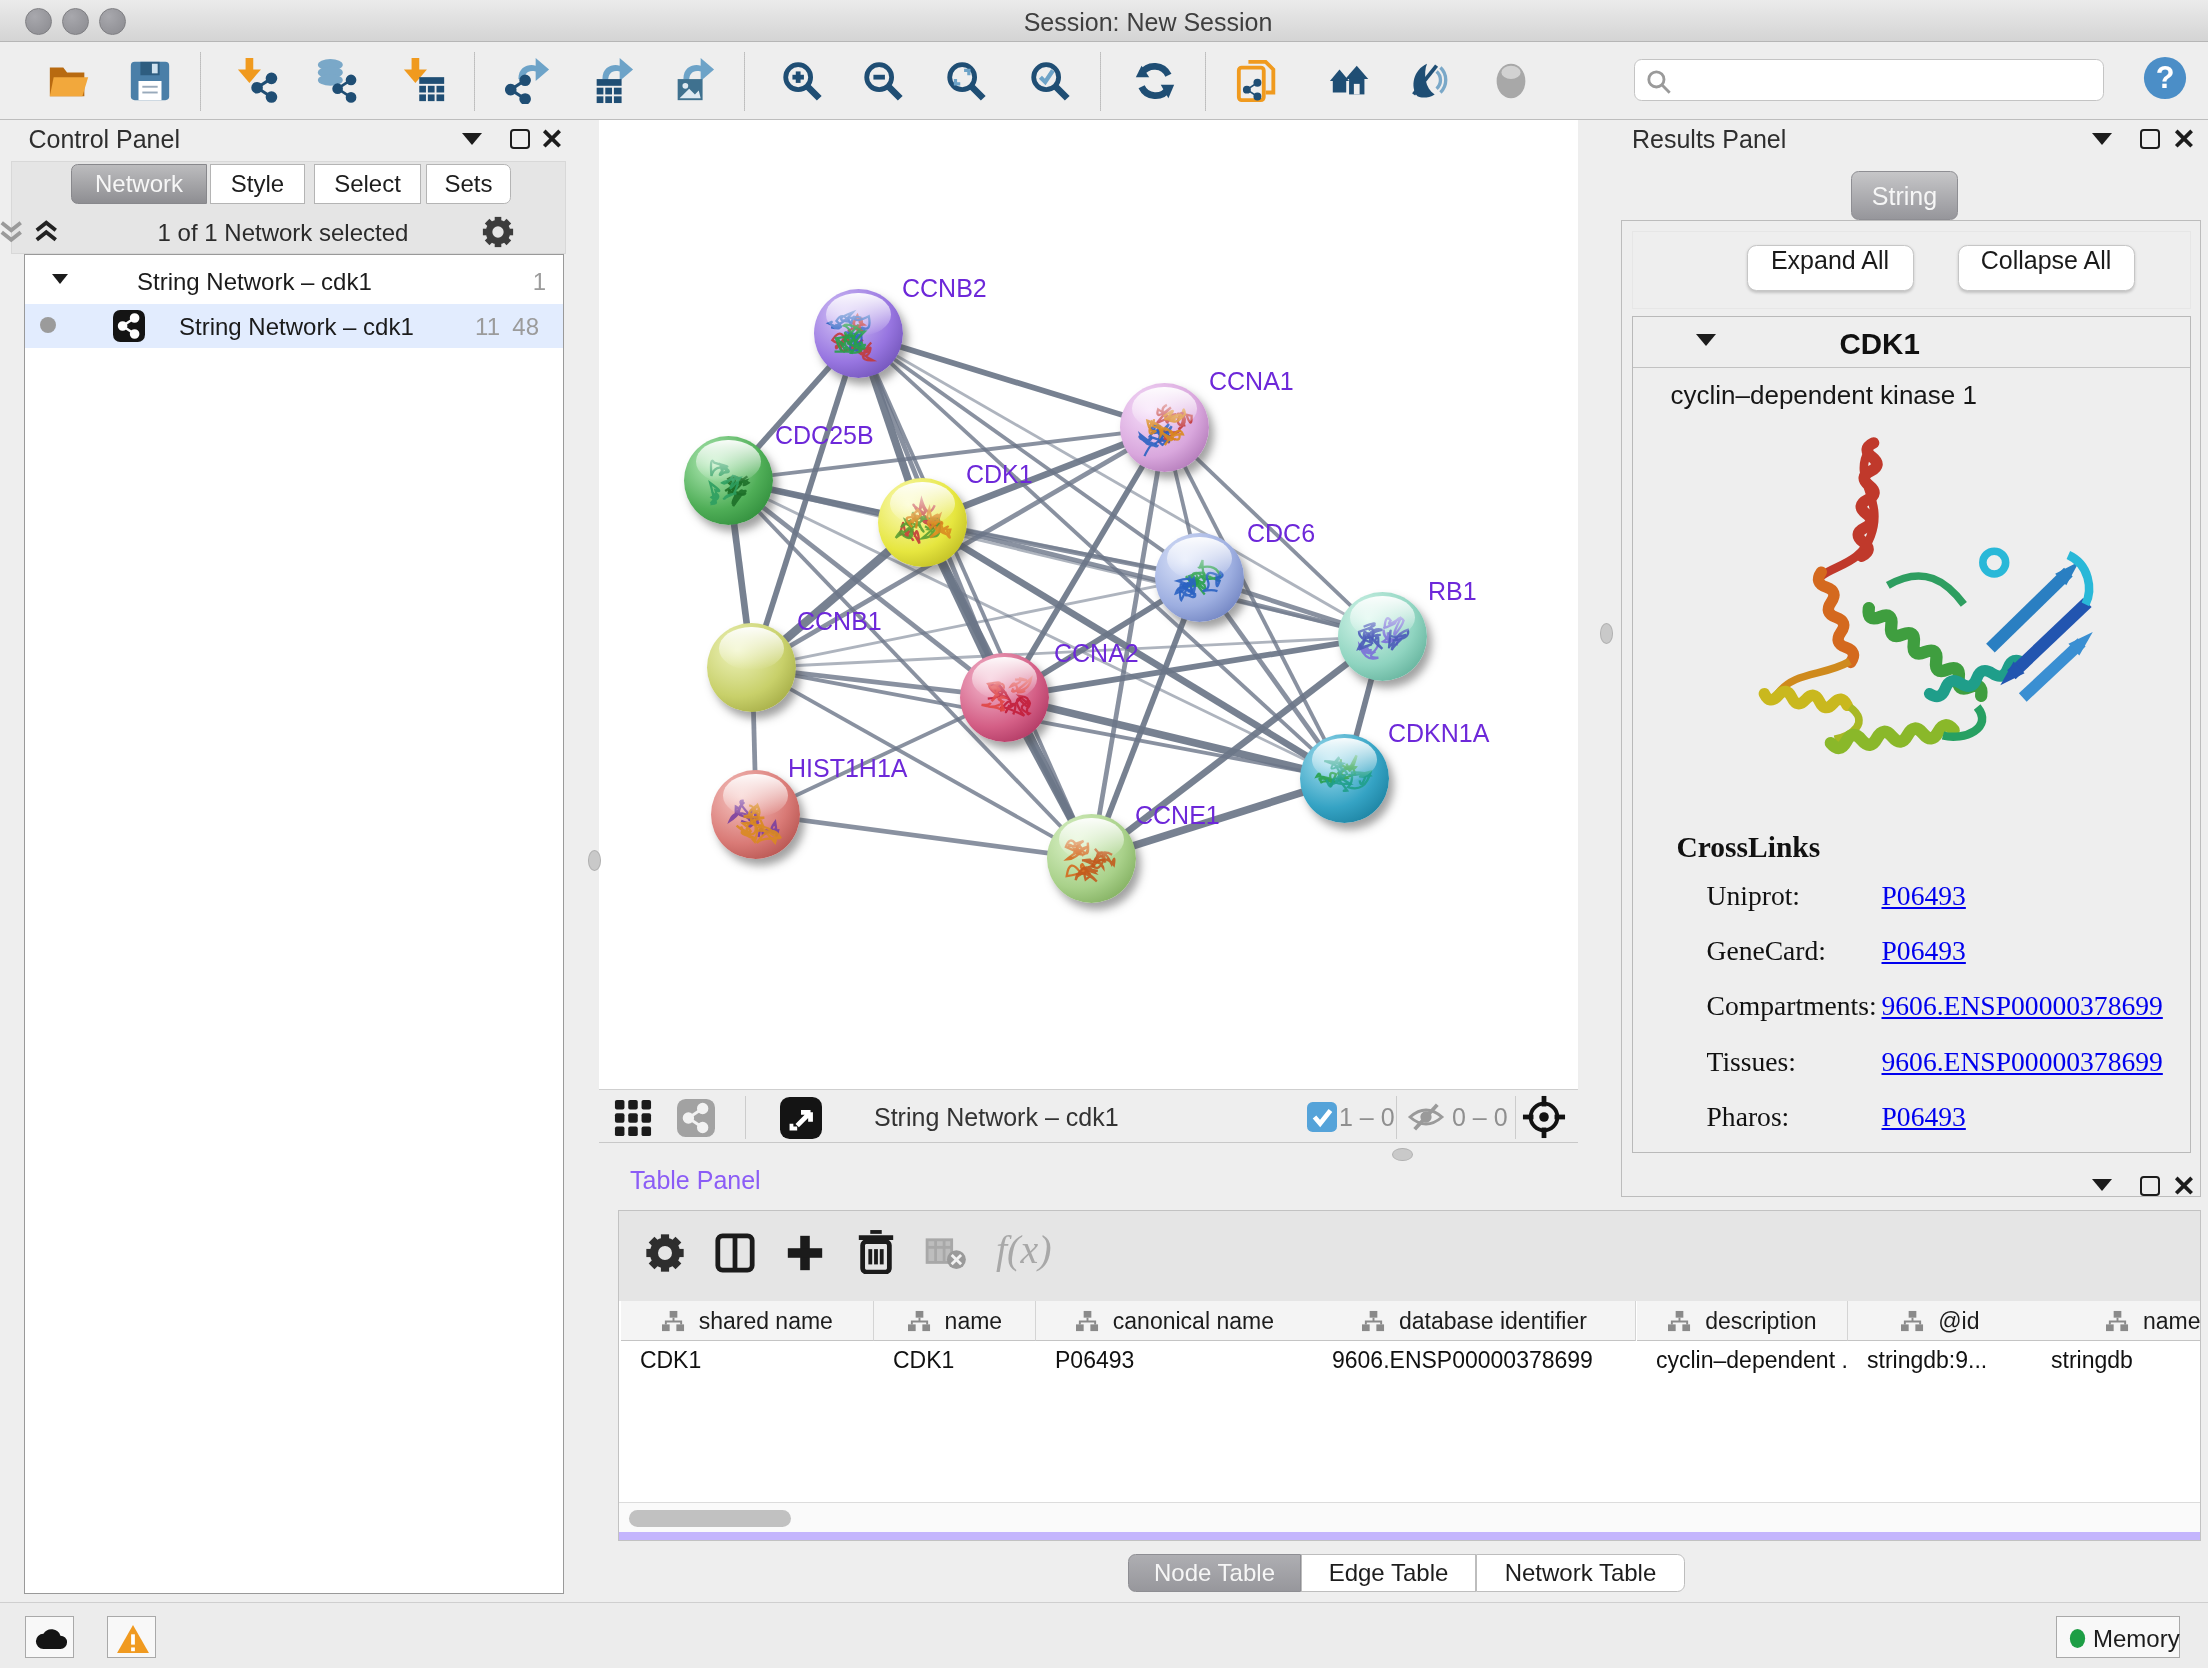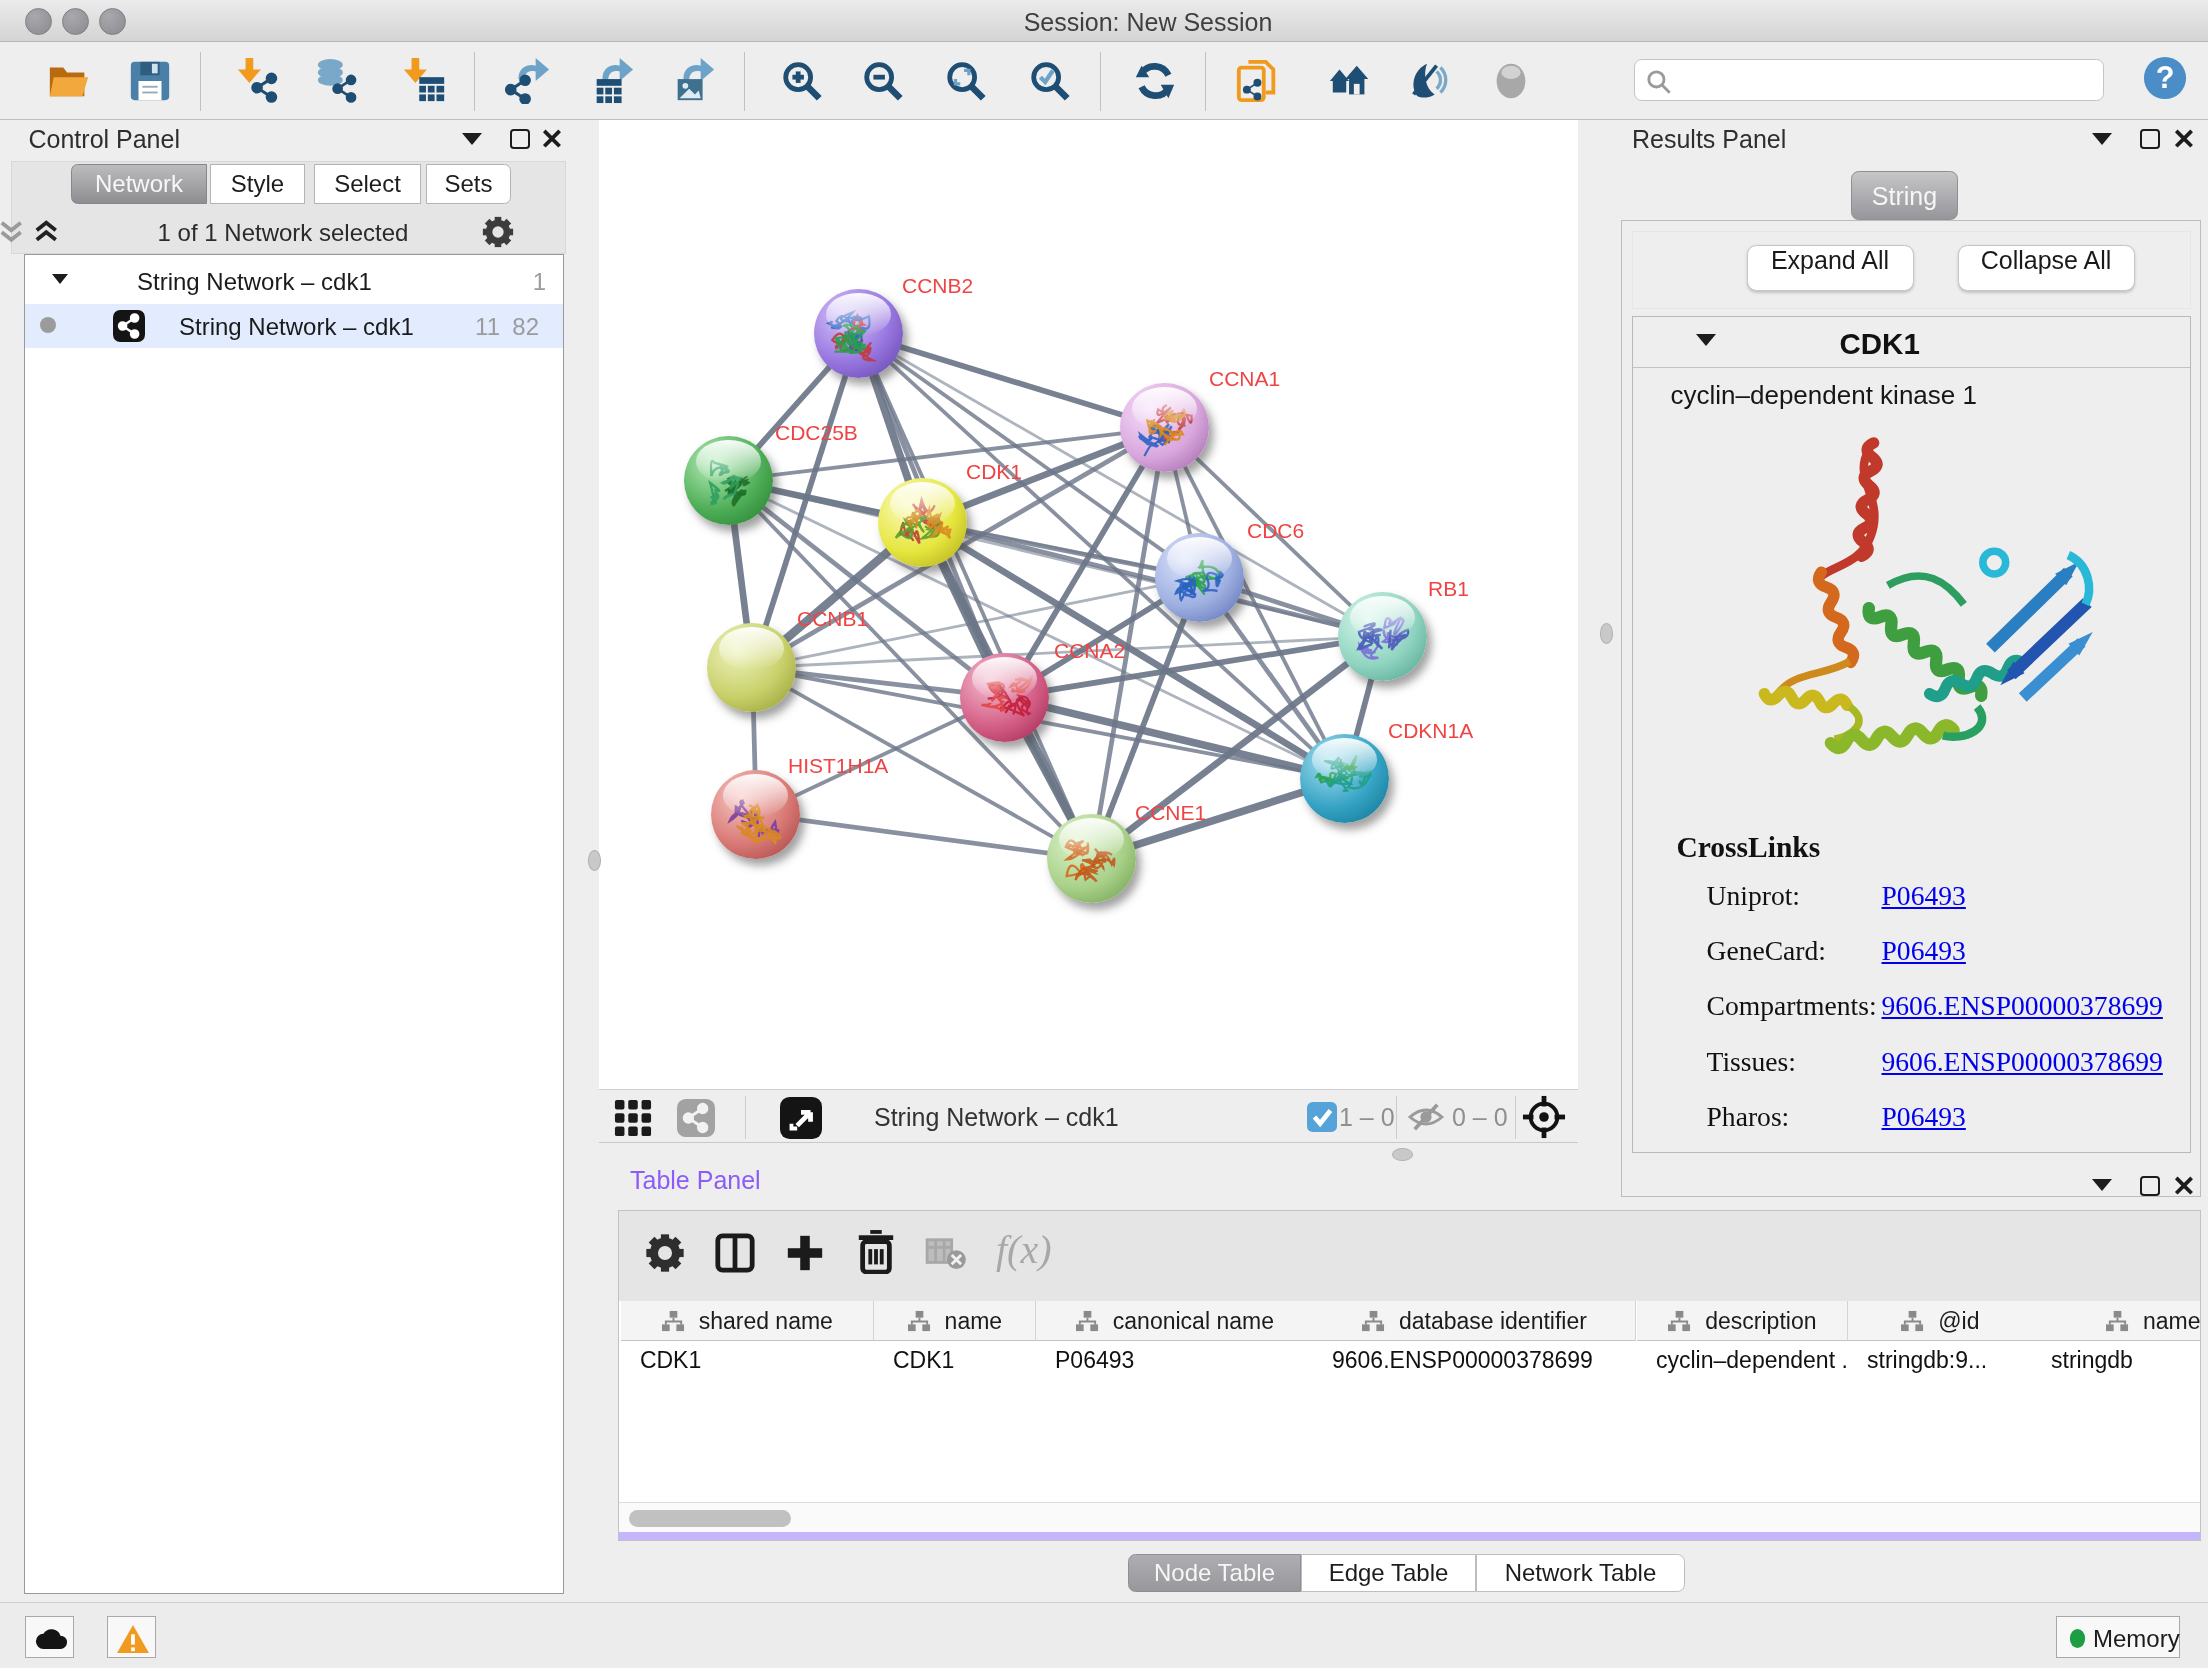--- a/index.html
+++ b/index.html
@@ -37,21 +37,21 @@
   .tree-row { position:absolute; left:0; width:538px; height:44px; font-size:24px; color:#1b1b1b; }
   .tree-count { position:absolute; font-size:24px; color:#9b9b9b; }
 
   
   #net-panel { left:599px; top:120px; width:979px; height:969px; background:#ffffff; }
   #net-svg { position:absolute; left:0; top:0; }
   .node { position:absolute; width:89px; height:89px; border-radius:50%; }
   .node .gloss { position:absolute; left:14%; top:5%; width:72%; height:48%;
     border-radius:50%; background:linear-gradient(rgba(255,255,255,.95),rgba(255,255,255,0)); }
   .node svg.scrib { position:absolute; left:11.4px; top:15px; }
-  .node-label { position:absolute; font-size:21px; color:#ef4444; letter-spacing:0px; }
+  .node-label { position:absolute; font-size:25px; color:#6d28d9; letter-spacing:0px; }
 
   #net-toolbar { left:599px; top:1089px; width:979px; height:54px; background:#eeeeee;
     border-top:1px solid #cfcfcf; border-bottom:1px solid #c8c8c8; }
   #net-toolbar .vsep { position:absolute; top:5.7px; width:1px; height:43px; background:#cccccc; }
   #net-title { left:275px; top:13.3px; font-size:25px; color:#333333; position:absolute; }
   .cnt { font-size:25px; color:#8f8f8f; position:absolute; top:13.3px; }
 
   
   .handle { width:13.3px; height:21px; border-radius:50%; background:#c9c9c9; border:1px solid #b1b1b1; }
   .handle.h { width:21px; height:13.3px; }
@@ -321,21 +321,21 @@
         <g stroke="#ffffff" stroke-width="3" fill="#ffffff">
           <line x1="12" y1="20" x2="27" y2="10"></line>
           <line x1="12" y1="20" x2="27" y2="30"></line>
           <circle cx="27" cy="10" r="4.5"></circle>
           <circle cx="27" cy="30" r="4.5"></circle>
           <circle cx="12" cy="20" r="4.5"></circle>
         </g>
       </svg>
       <span style="position:absolute;left:154px;top:8.6px">String Network – cdk1</span>
       <span class="tree-count" style="right:63px;top:8.6px">11</span>
-      <span class="tree-count" style="right:24px;top:8.6px">82</span>
+      <span class="tree-count" style="right:24px;top:8.6px">48</span>
     </div>
   </div>
 
 <div id="net-panel" class="abs">
     <svg id="net-svg" width="979" height="969" viewBox="0 0 1029 1019">
       <line x1="340" y1="423" x2="161" y2="576" stroke="#6b7688" stroke-width="9" stroke-opacity="0.92"></line>
       <line x1="340" y1="423" x2="273" y2="225" stroke="#6b7688" stroke-width="8" stroke-opacity="0.92"></line>
       <line x1="340" y1="423" x2="427" y2="607" stroke="#6b7688" stroke-width="9" stroke-opacity="0.92"></line>
       <line x1="340" y1="423" x2="518" y2="777" stroke="#6b7688" stroke-width="8" stroke-opacity="0.92"></line>
       <line x1="340" y1="423" x2="784" y2="693" stroke="#6b7688" stroke-width="7" stroke-opacity="0.92"></line>

